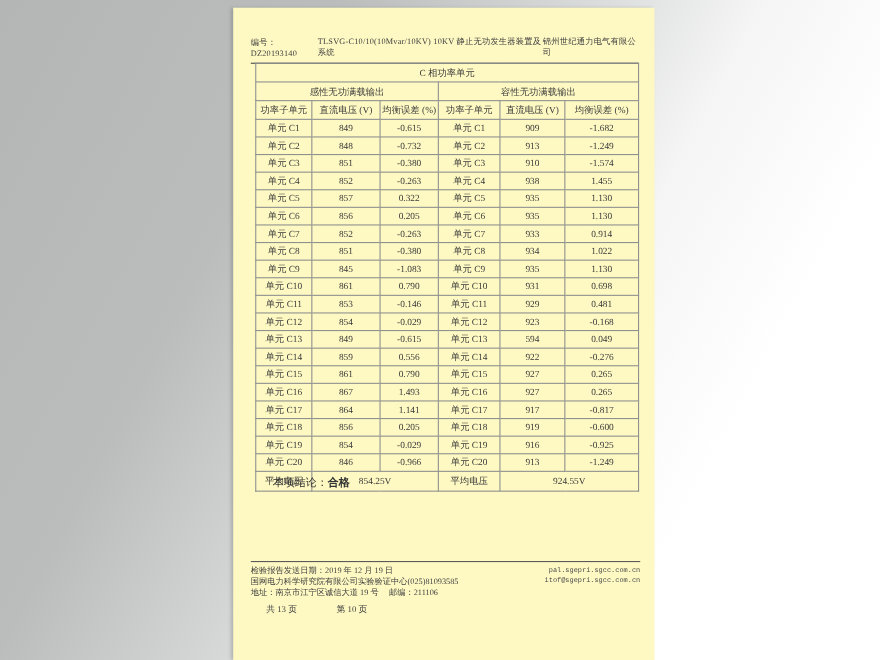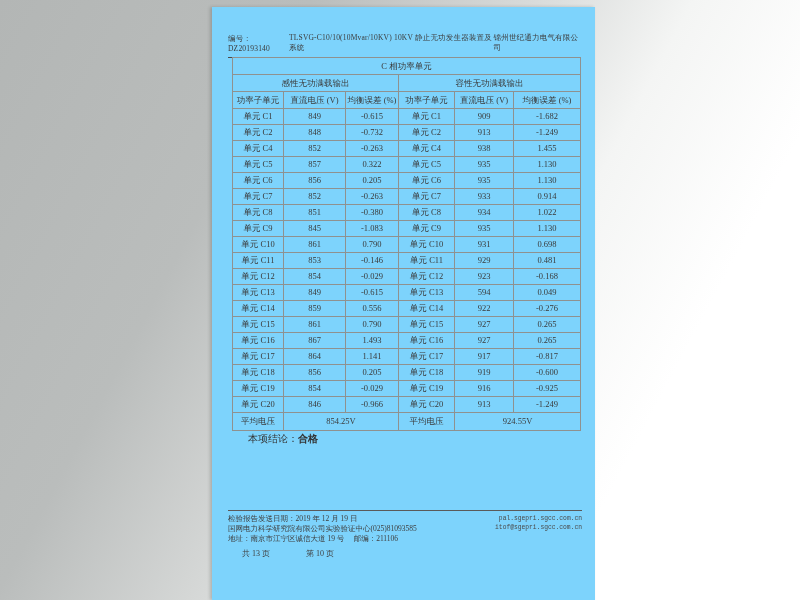--- a/index.html
+++ b/index.html
@@ -5,21 +5,21 @@
   html,body{margin:0;padding:0;}
   body{
     width:800px;height:600px;overflow:hidden;position:relative;
     background:linear-gradient(118deg,#b3b6b5 0%,#babdbc 28%,#d9dbda 48%,#f4f5f4 62%,#ffffff 78%);
     font-family:"Liberation Serif","DejaVu Serif",serif;
     color:#343434;
     -webkit-font-smoothing:antialiased;
   }
   .page{
     position:absolute;left:212px;top:7px;width:383px;height:593px;
-    background:#7dd3fc;
+    background:#fef9c3;
     box-shadow:-2px 0 3px rgba(60,62,61,.25);
   }
   .doc-header{
     position:absolute;left:16px;top:26px;width:352px;
     display:flex;justify-content:space-between;align-items:flex-end;
     font-size:7.5px;letter-spacing:.2px;color:#3c3c3c;
     border-bottom:1.5px solid #4a4a4a;padding-bottom:4px;
   }
   table.report{
     position:absolute;left:20px;top:50px;width:348px;
@@ -100,20 +100,28 @@
           <td>909</td>
           <td>-1.682</td>
         </tr>
         <tr>
           <td>单元 C2</td>
           <td>848</td>
           <td>-0.732</td>
           <td>单元 C2</td>
           <td>913</td>
           <td>-1.249</td>
+        </tr>
+        <tr>
+          <td>单元 C3</td>
+          <td>851</td>
+          <td>-0.380</td>
+          <td>单元 C3</td>
+          <td>910</td>
+          <td>-1.574</td>
         </tr>
         <tr>
           <td>单元 C4</td>
           <td>852</td>
           <td>-0.263</td>
           <td>单元 C4</td>
           <td>938</td>
           <td>1.455</td>
         </tr>
         <tr>

